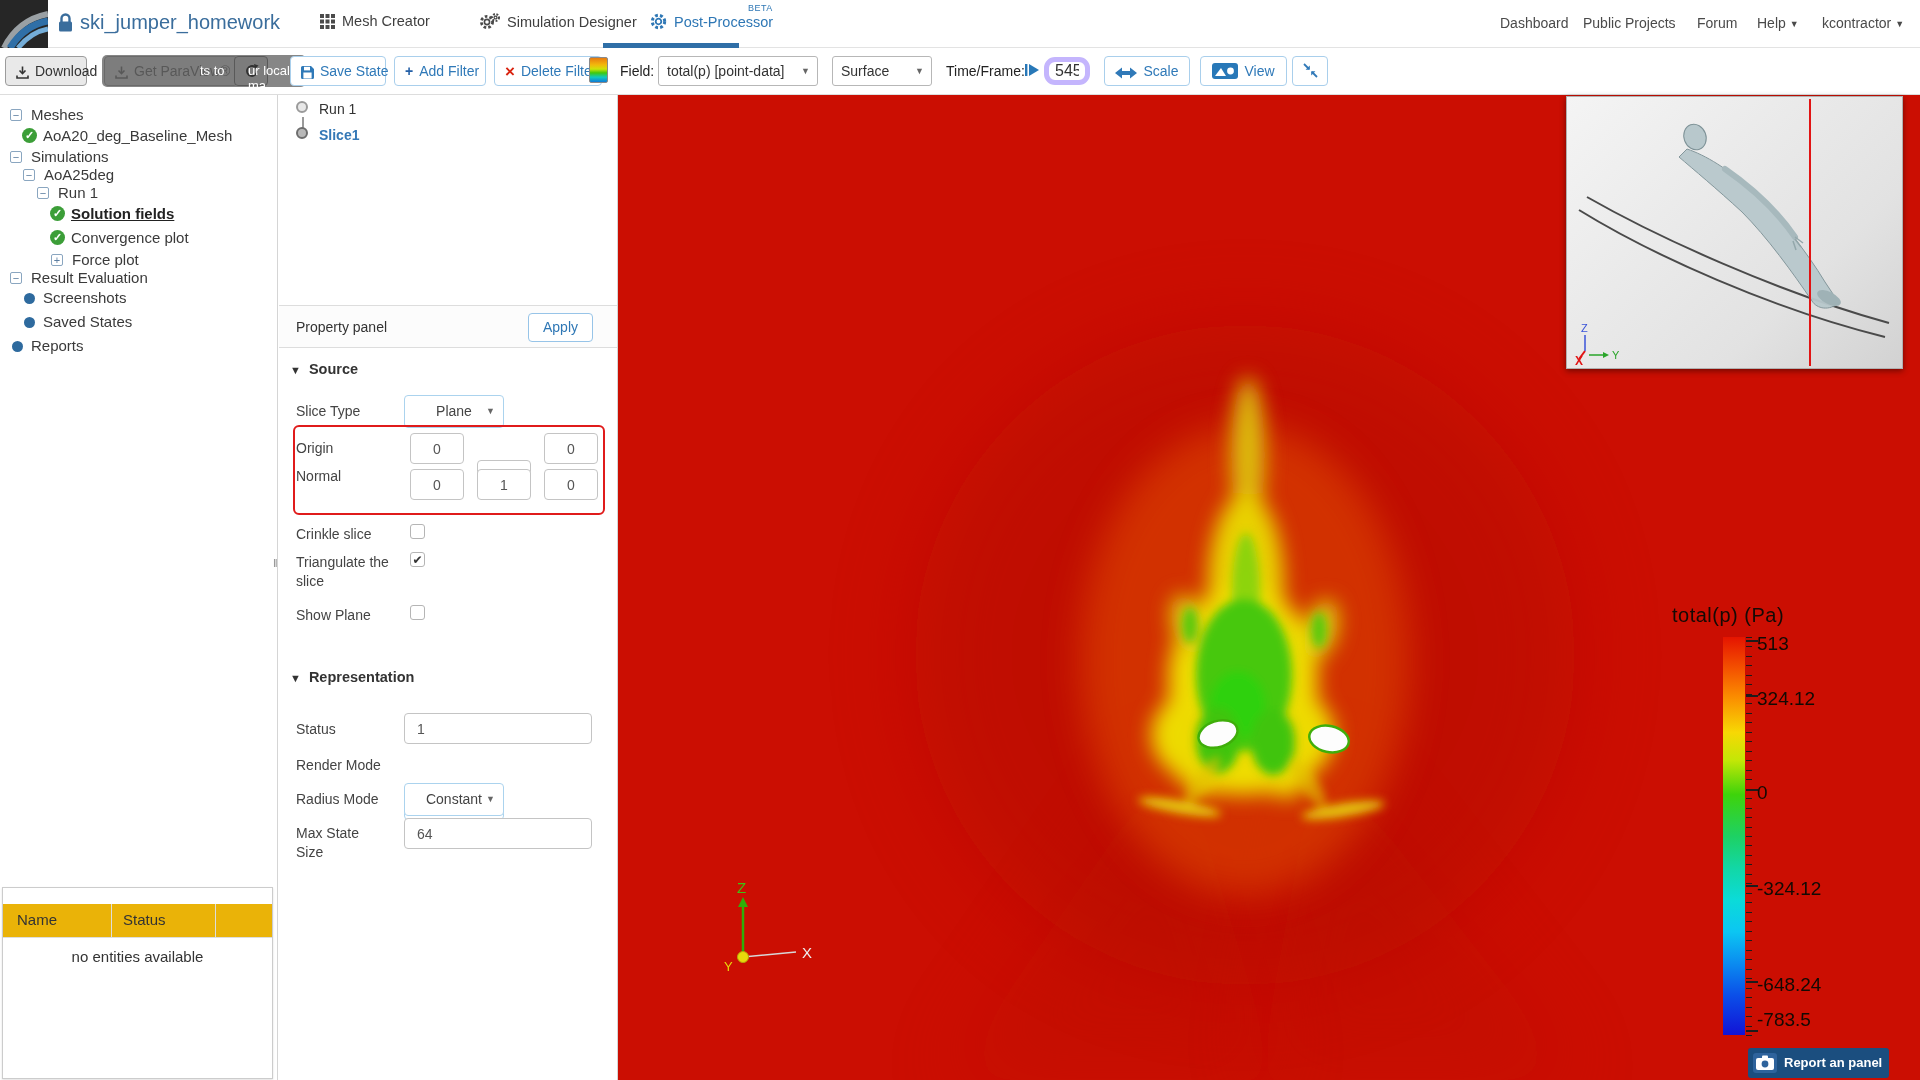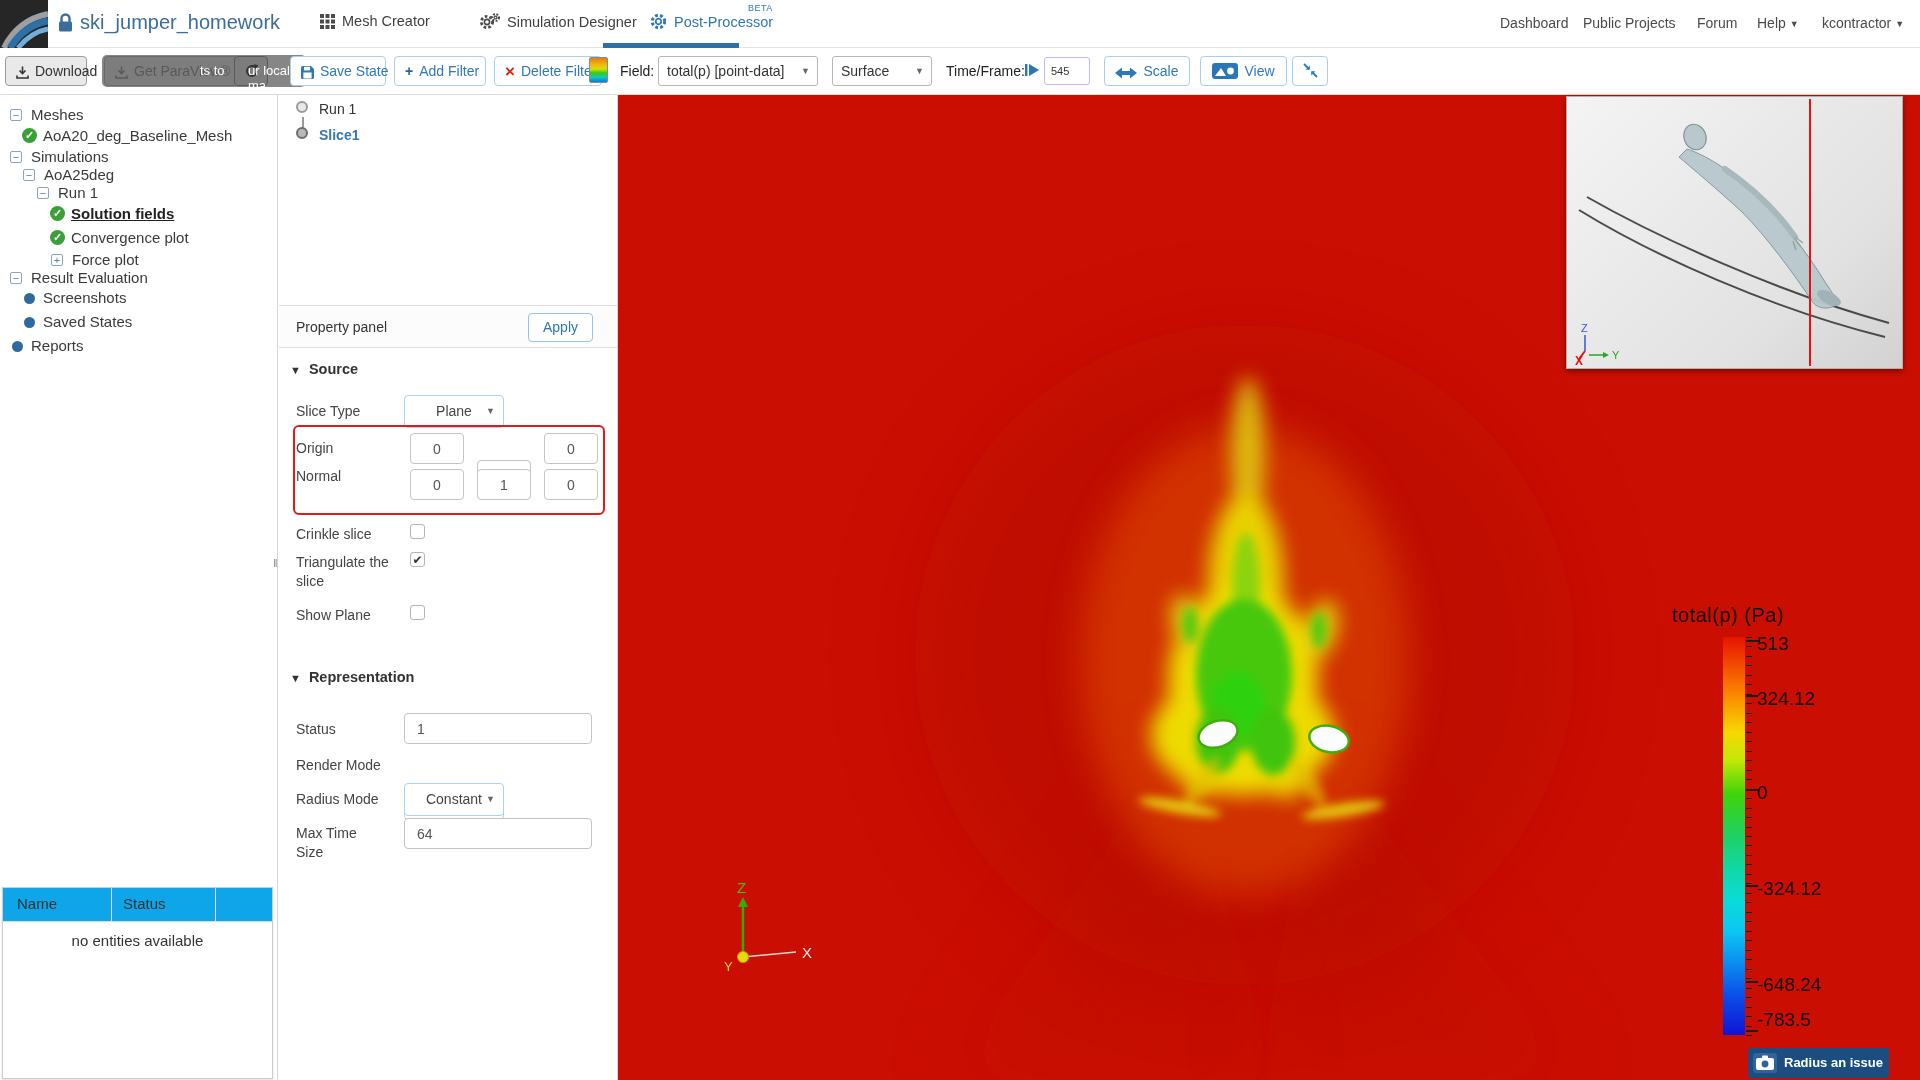--- a/index.html
+++ b/index.html
@@ -23,37 +23,37 @@
   #toolbar { position:absolute; left:0; top:48px; width:1920px; height:47px; background:#fff; border-bottom:1px solid #ddd; }
   .tbtn { position:absolute; top:8px; height:30px; border-radius:4px; background:#fff; border:1px solid #a9cfec; color:#2f79b8; font-size:14px; line-height:28px; padding:0 10px; cursor:pointer; white-space:nowrap; }
   .tbtn .bico { display:inline-block; vertical-align:-3px; margin-right:6px; }
   .tbtn-grey { background:#e9e9e9; border:1px solid #9c9c9c; color:#333; }
   .tbtn-disabled { background:#ececec; border:1px solid #c2c2c2; color:#9a9a9a; }
   #tooltip-pill { position:absolute; left:102px; top:7px; width:204px; height:32px; background:rgba(35,35,35,.55); border-radius:5px; color:#fff; font-size:13px; }
   #tooltip-pill span { position:absolute; top:8px; }
   .tlabel { position:absolute; top:15px; font-size:14px; color:#222; white-space:nowrap; }
   .tselect { position:absolute; top:8px; height:30px; background:#fff; border:1px solid #b7b7b7; border-radius:3px; font-size:14px; color:#333; line-height:28px; padding:0 8px; cursor:pointer; }
   .tselect .sel-caret { position:absolute; right:7px; top:0; font-size:9px; color:#666; line-height:28px; }
-  .tinput { position:absolute; top:9px; height:28px; border:1px solid #c4b5fd; border-radius:3px; font-size:11px; color:#333; padding:0 6px; font-family:"Liberation Sans",sans-serif; }
+  .tinput { position:absolute; top:9px; height:28px; border:5px solid #c4b5fd; border-radius:11px; font-size:16px; color:#333; padding:0 6px; font-family:"Liberation Sans",sans-serif; }
   #colormap-btn { position:absolute; left:589px; top:9px; width:19px; height:26px; border:1px solid #8a8a8a; border-radius:2px; cursor:pointer;
     background:linear-gradient(to bottom,#e87b10 0%,#f3b70c 28%,#cfe20a 46%,#3fc80d 62%,#0fc9c0 80%,#0e7ad8 100%); }
 
   
   #sidebar { position:absolute; left:0; top:95px; width:278px; height:985px; background:#fff; border-right:1px solid #d5d5d5; }
   .trow { position:absolute; height:20px; font-size:15px; color:#3a3a3a; white-space:nowrap; cursor:pointer; }
   .trow .lbl { position:absolute; top:0; }
   .trow-selected .lbl { font-weight:bold; text-decoration:underline; color:#222; }
   .expander { position:absolute; top:3px; width:12px; height:12px; border:1px solid #8aa6c0; border-radius:2px; background:#fff; color:#5b7da0; font-size:11px; line-height:10px; text-align:center; }
   .chk-ic { position:absolute; top:1px; width:15px; height:15px; border-radius:50%; background:#3c9e38; color:#fff; font-size:11px; line-height:15px; text-align:center; font-weight:bold; }
   .dot-ic { position:absolute; top:4px; width:11px; height:11px; border-radius:50%; background:#2e6a9e; }
 
   
   #job-status { position:absolute; left:2px; top:887px; width:271px; height:192px; border:1px solid #ccc; background:#fff; box-shadow:0 1px 2px rgba(0,0,0,.12); }
   #job-status-header { height:40px; background:#f5f5f5; border-bottom:1px solid #ddd; color:#4d7aa0; font-size:15px; line-height:40px; padding-left:14px; }
-  #job-cols { position:relative; height:34px; background:#0ea5e9; border-bottom:1px solid #ddd; font-size:15px; color:#333; }
+  #job-cols { position:relative; height:34px; background:#eab308; border-bottom:1px solid #ddd; font-size:15px; color:#333;margin-top:16px; }
   #job-cols .jc { position:absolute; top:7px; }
   .jc-sep { position:absolute; top:0; width:1px; height:34px; background:#ddd; }
   #job-empty { text-align:center; font-size:15px; color:#333; padding-top:10px; }
 
   
   #prop-panel { position:absolute; left:279px; top:95px; width:339px; height:985px; background:#fff; border-right:1px solid #d5d5d5; }
   #pipeline { position:absolute; left:0; top:0; width:100%; height:120px; }
   .pipe-node { position:absolute; font-size:14px; color:#333; }
   .pipe-ic { position:absolute; width:12px; height:12px; border-radius:50%; border:2px solid #9a9a9a; background:#e8e8e8; }
   .pipe-ic.dark { border-color:#6d6d6d; background:#b9b9b9; }
@@ -376,21 +376,21 @@
     <span class="p-label" style="top:661px">Render Mode</span>
     <div class="p-select" style="left:125px;top:692px;width:100px">
       <span>Sphere (1</span><span class="sel-caret">▼</span>
     </div>
 
     <span class="p-label" style="top:695px">Radius Mode</span>
     <div class="p-select" style="left:125px;top:688px;width:100px">
       <span>Constant</span><span class="sel-caret">▼</span>
     </div>
 
-    <span class="p-label" style="top:729px;width:70px">Max Time Size</span>
+    <span class="p-label" style="top:729px;width:70px">Max State Size</span>
     <input class="p-input wide" style="left: 125px; top: 723px; width: 188px;" value="64">
   </div>
 
   <div id="viewport">
     <svg width="1302" height="985" viewBox="0 0 1302 985">
       <defs>
         <filter id="b40" x="-80%" y="-80%" width="260%" height="260%">
             <feGaussianBlur stdDeviation="40"></feGaussianBlur>
           </filter>
         <filter id="b18" x="-80%" y="-80%" width="260%" height="260%">
@@ -537,16 +537,16 @@
   </div>
 
   <div id="report-btn">
     <span class="cam">
       <svg width="24" height="20" viewBox="0 0 24 20">
         <rect x="3" y="5" width="18" height="12" rx="2" fill="#fff"></rect>
         <rect x="9" y="2.5" width="6" height="4" rx="1" fill="#fff"></rect>
         <circle cx="12" cy="11" r="3.4" fill="#2e639c"></circle>
       </svg>
     </span>
-    <span class="txt">Radius an issue</span>
+    <span class="txt">Report an panel</span>
   </div>
 
 </div>
 
 </body></html>

